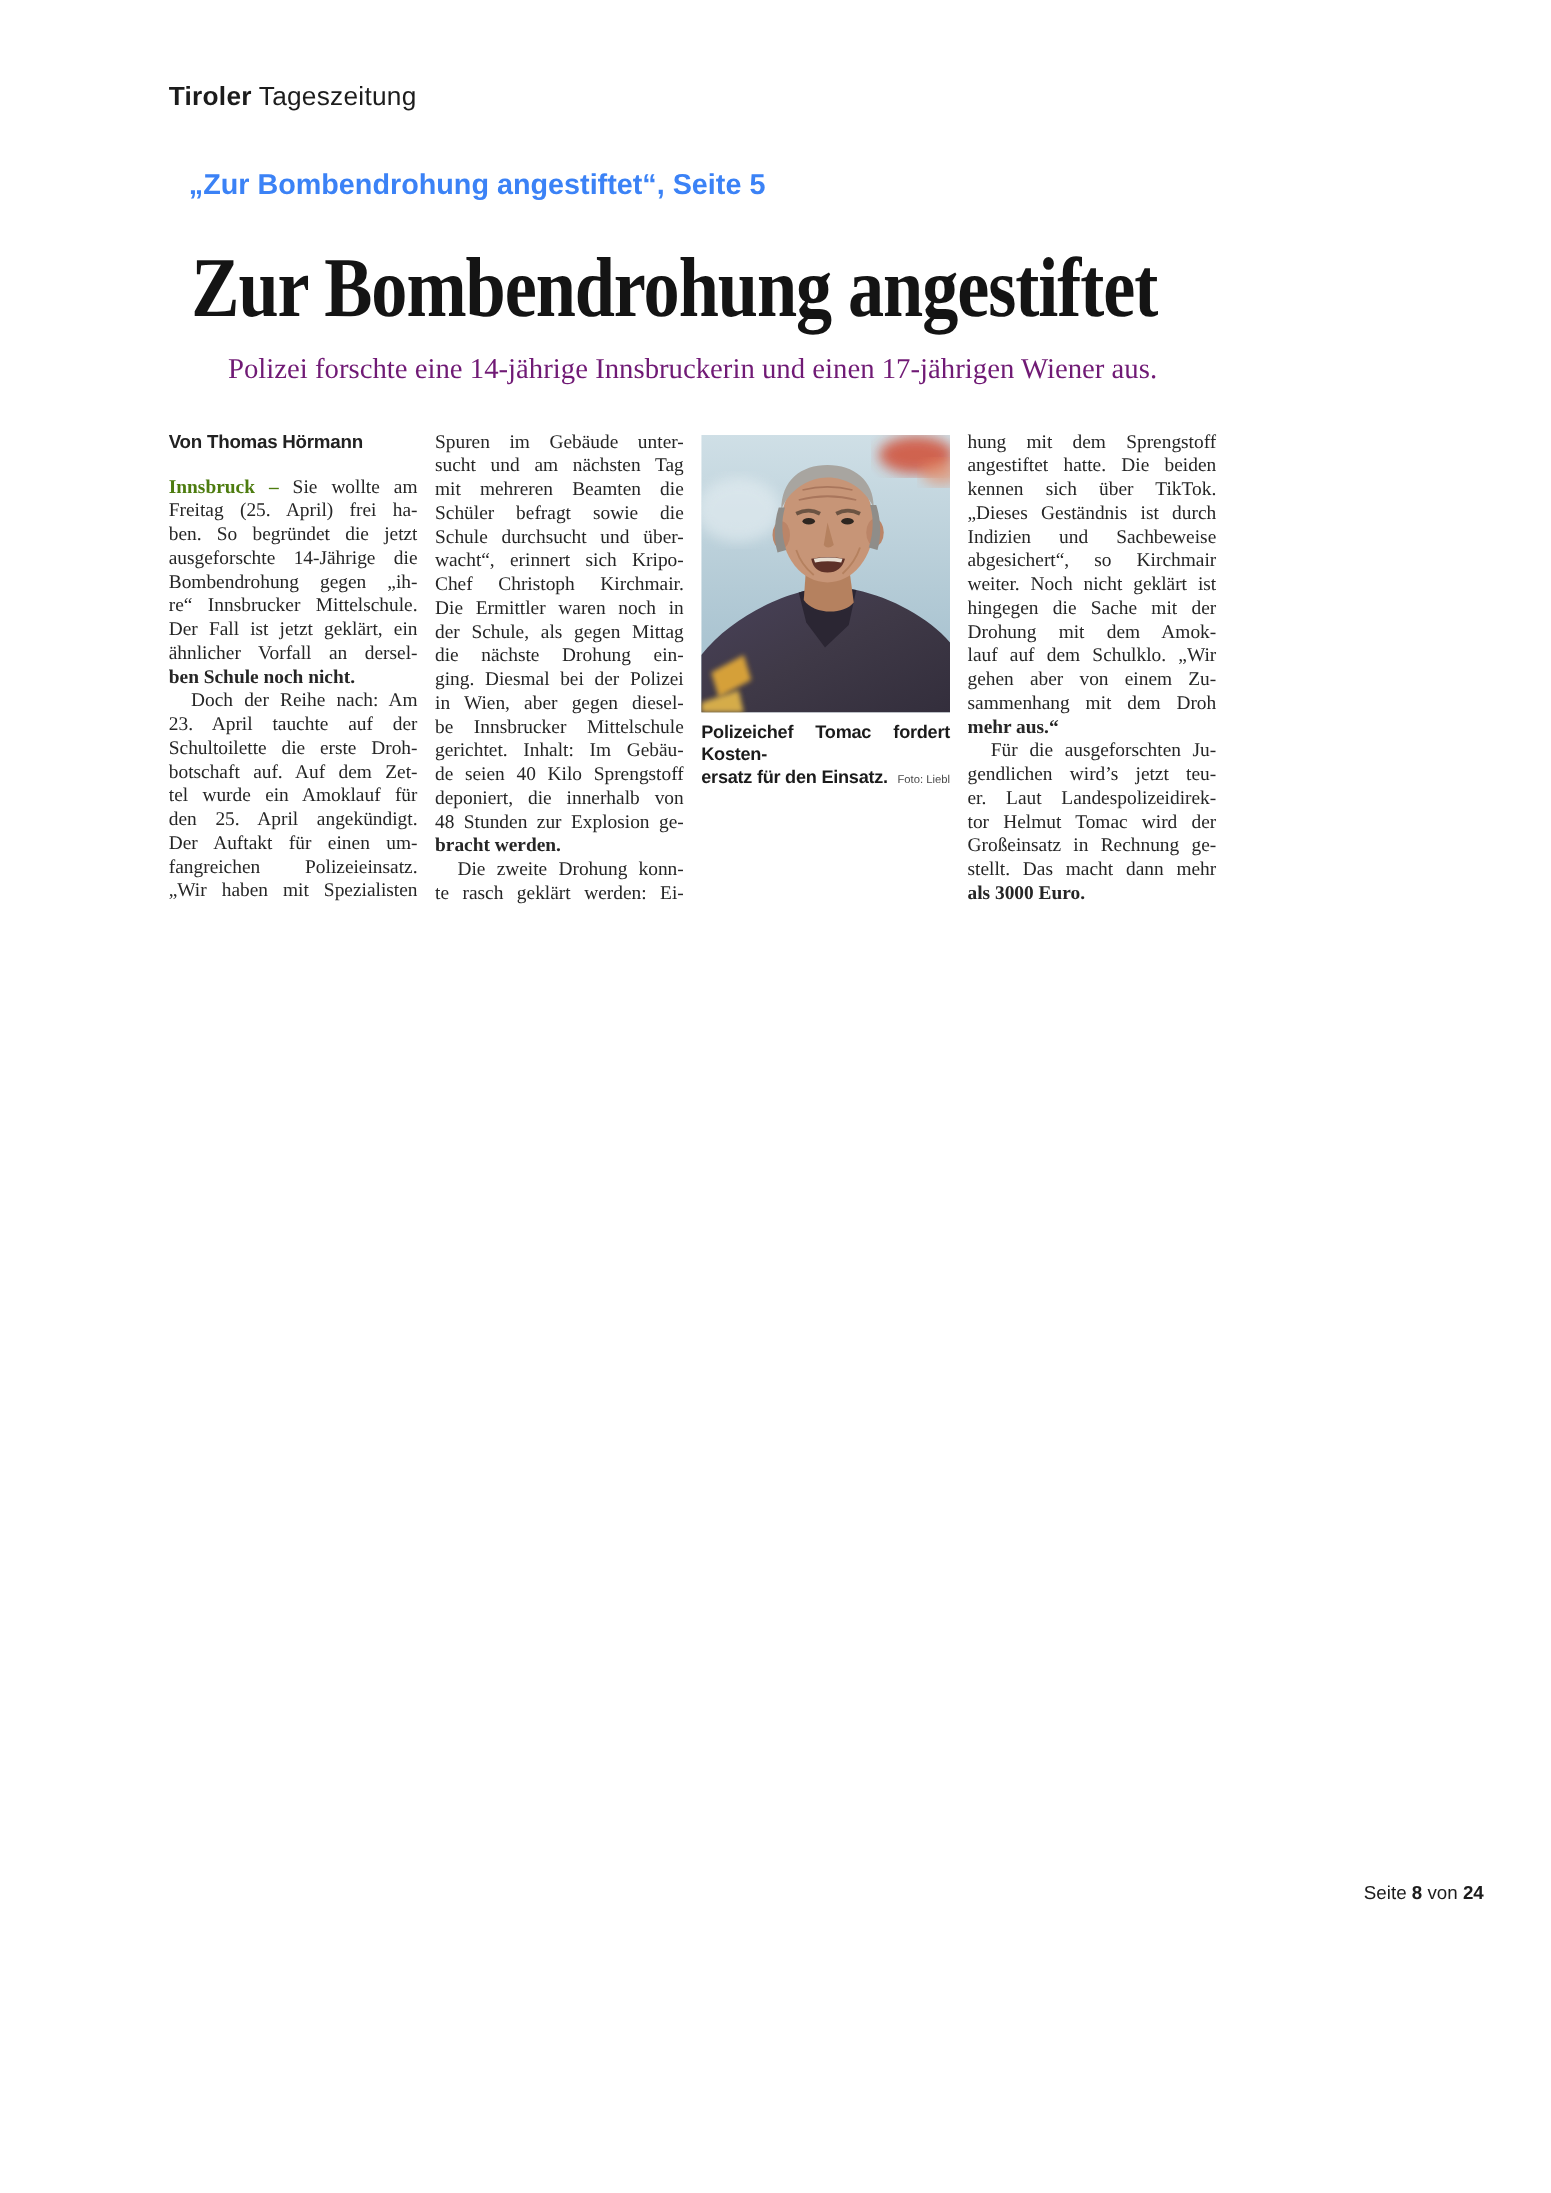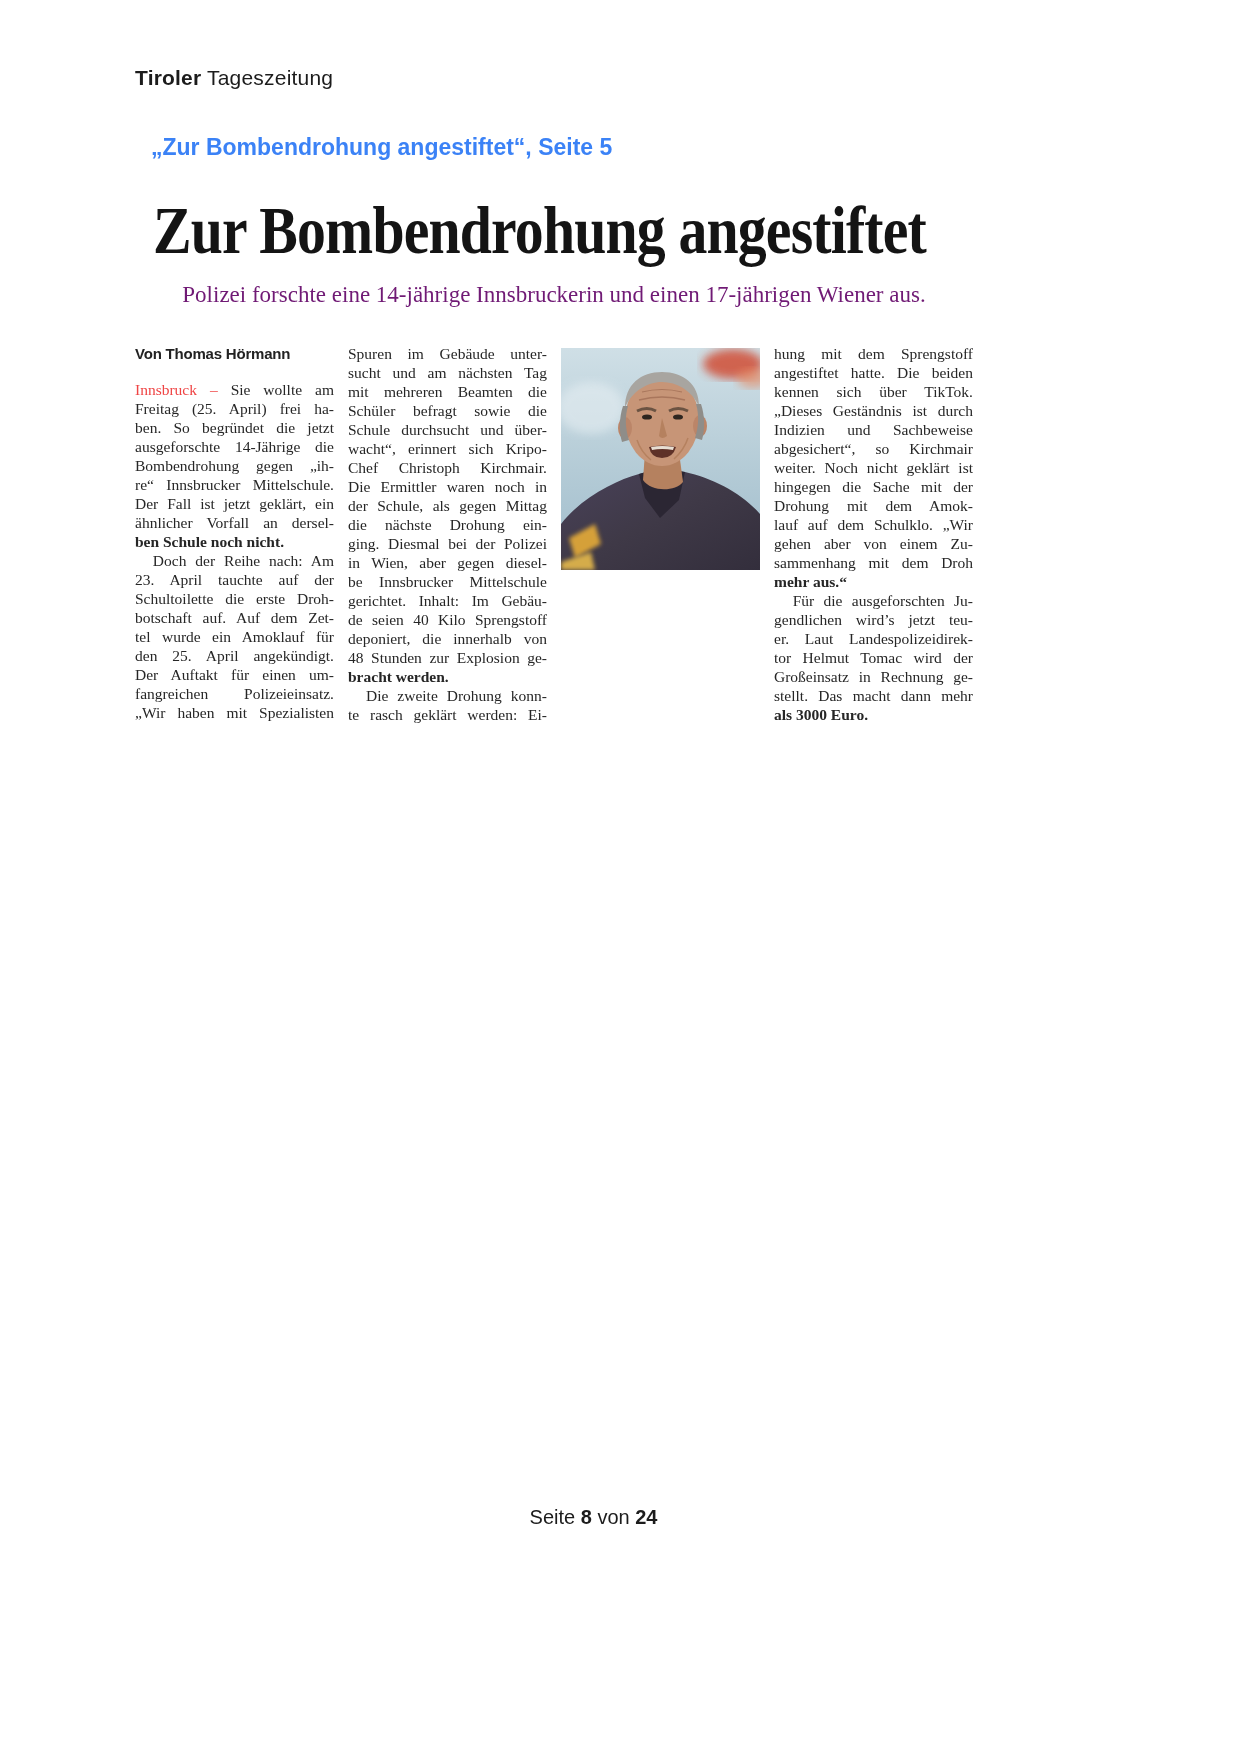--- a/index.html
+++ b/index.html
@@ -50,38 +50,38 @@
   .bodytext, .bline, .leadline {
     font-family: "Liberation Serif", serif;
     font-size: 15.5px; color: #262626;
   }
   .bline, .leadline {
     height: 19px; line-height: 19px;
     text-align: justify; text-align-last: justify;
     overflow: hidden;
   }
   .bline.pend { text-align-last: left; font-weight: bold; }
-  .leadline b { font-weight: normal; color: #ef4444; }
+  .leadline b { font-weight: bold; color: #4d7c0f; }
   .photo-wrap { margin-top: 4px; width: 199px; height: 222px; }
   .photo-wrap svg { display: block; }
   .caption { margin-top: 7px; width: 199px; }
   .cap-line1 {
     font-size: 14.5px; font-weight: bold; line-height: 18px;
     color: #1b1b1b; text-align: justify; text-align-last: justify;
     letter-spacing: -0.2px;
   }
   .cap-line2 {
     display: flex; justify-content: space-between; align-items: baseline;
     line-height: 18px;
   }
   .cap-text { font-size: 14.5px; font-weight: bold; color: #1b1b1b; letter-spacing: -0.2px; }
   .cap-credit { font-size: 9px; color: #4a4a4a; }
   .footer {
     position: absolute; left: 0; top: 1506px; width: 1187px;
-    text-align: center; font-size: 20px; color: #1c1c1c;
+    text-align: right; font-size: 15px; color: #1c1c1c;
   }
   .footer b { font-weight: bold; }
 </style>
 </head>
 <body>
 
 <div class="page">
 
   <div class="masthead">
     <b>Tiroler</b><span> Tageszeitung</span>
@@ -197,20 +197,27 @@
           <path d="M101,70 L98,88 Q101,92 106,88 Z" fill="#b5815f"></path>
 
           <path d="M88,99 Q101,96 115,99 Q112,110 101,110 Q90,110 88,99 Z" fill="#5e3128"></path>
           <path d="M90,99 Q101,97 113,99 L112,102 Q101,100 91,102 Z" fill="#e8ded2"></path>
 
           <path d="M76,92 Q80,104 90,112" stroke="#b5815f" stroke-width="1.5" fill="none"></path>
           <path d="M127,90 Q123,102 113,111" stroke="#b5815f" stroke-width="1.5" fill="none"></path>
         </svg>
       </div>
 
+      <div class="caption">
+        <div class="cap-line1">Polizeichef Tomac fordert Kosten-</div>
+        <div class="cap-line2">
+          <span class="cap-text">ersatz für den Einsatz.</span>
+          <span class="cap-credit">Foto: Liebl</span>
+        </div>
+      </div>
     </div>
 
     <div class="col">
       <div>
           <div class="bline">hung mit dem Sprengstoff</div>
           <div class="bline">angestiftet hatte. Die beiden</div>
           <div class="bline">kennen sich über TikTok.</div>
           <div class="bline">„Dieses Geständnis ist durch</div>
           <div class="bline">Indizien und Sachbeweise</div>
           <div class="bline">abgesichert“, so Kirchmair</div>

